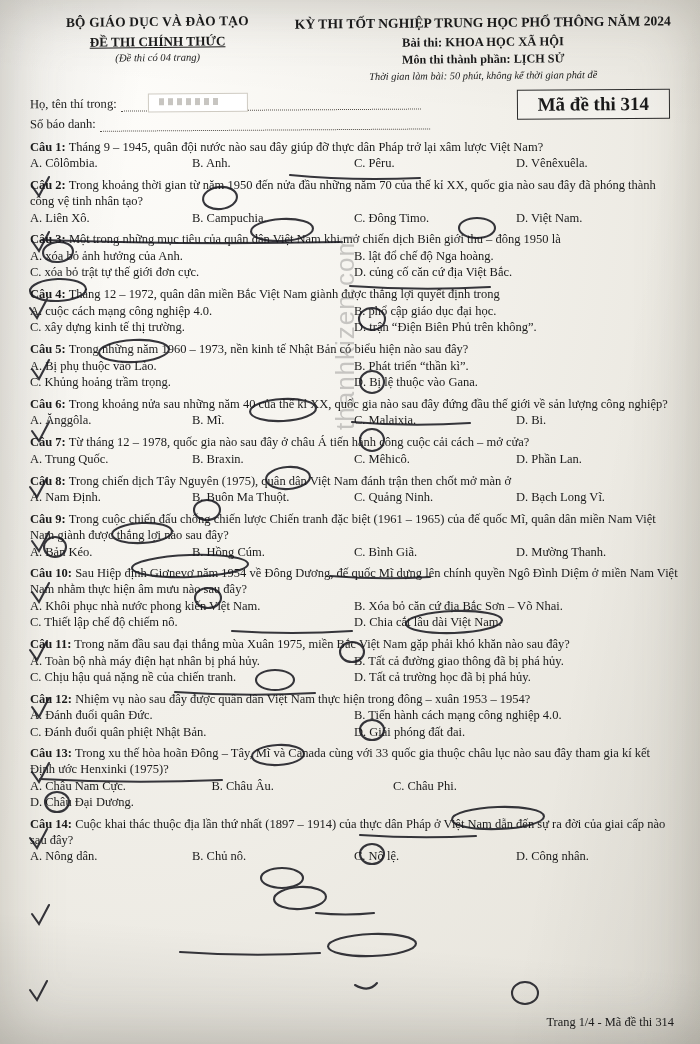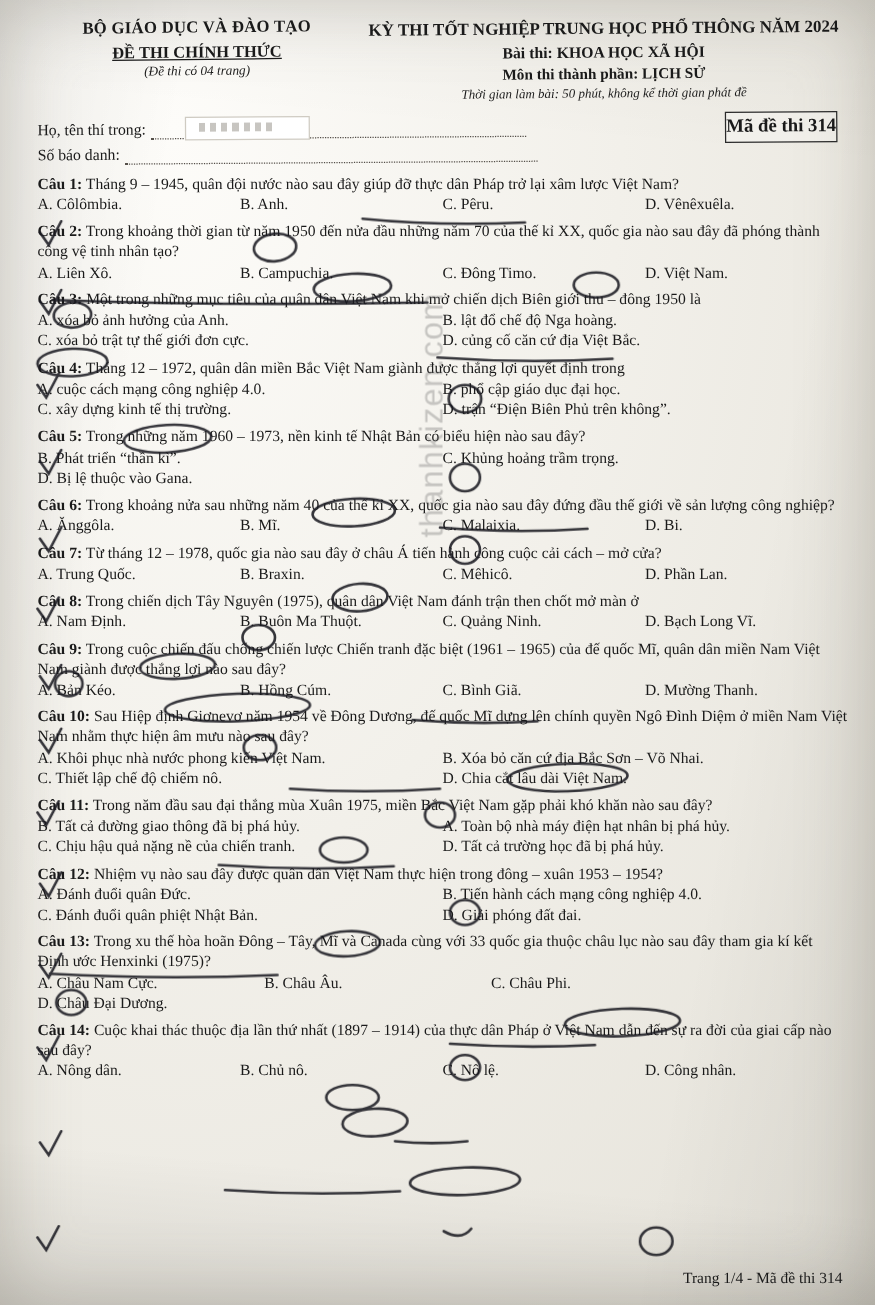--- a/index.html
+++ b/index.html
@@ -48,21 +48,21 @@
     position:absolute;left:118px;top:-3px;width:98px;height:17px;
     background:#ffffff;border:1px solid #cfcbc2;
   }
   .redact:after{
     content:"";position:absolute;left:10px;top:4px;width:60px;height:7px;
     background:repeating-linear-gradient(90deg,#9a968e 0 5px,transparent 5px 9px);
     opacity:.55;
   }
   .code-box{
     position:absolute;right:8px;top:-4px;
-    border:1.4px solid #2b2b2b;padding:3px 0;font-size:15px;font-weight:bold;
+    border:1.4px solid #2b2b2b;padding:3px 20px;font-size:19px;font-weight:bold;
     background:rgba(255,255,255,.25);
     text-align:right;
   }
 
   
   .qs{margin-top:10px;}
   .q{margin-top:6.5px;position:relative;}
   .qline{font-size:12.5px;line-height:1.26;}
   .qnum{font-weight:bold;}
   .opts{display:flex;flex-wrap:wrap;font-size:12.5px;line-height:1.3;}
@@ -150,20 +150,21 @@
           <div class="opts">
             <div class="opt w50">A. cuộc cách mạng công nghiệp 4.0.</div>
             <div class="opt w50">B. phổ cập giáo dục đại học.</div>
             <div class="opt w50">C. xây dựng kinh tế thị trường.</div>
             <div class="opt w50">D. trận “Điện Biên Phủ trên không”.</div>
           </div>
         </div>
         <div class="q">
           <div class="qline"><span class="qnum">Câu 5:</span> <span>Trong những năm 1960 – 1973, nền kinh tế Nhật Bản có biểu hiện nào sau đây?</span></div>
           <div class="opts">
+            <div class="opt w50">A. Bị phụ thuộc vào Lào.</div>
             <div class="opt w50">B. Phát triển “thần kì”.</div>
             <div class="opt w50">C. Khủng hoảng trầm trọng.</div>
             <div class="opt w50">D. Bị lệ thuộc vào Gana.</div>
           </div>
         </div>
         <div class="q">
           <div class="qline"><span class="qnum">Câu 6:</span> <span>Trong khoảng nửa sau những năm 40 của thế kỉ XX, quốc gia nào sau đây đứng đầu thế giới về sản lượng công nghiệp?</span></div>
           <div class="opts">
             <div class="opt w25">A. Ănggôla.</div>
             <div class="opt w25">B. Mĩ.</div>
@@ -203,22 +204,22 @@
           <div class="opts">
             <div class="opt w50">A. Khôi phục nhà nước phong kiến Việt Nam.</div>
             <div class="opt w50">B. Xóa bỏ căn cứ địa Bắc Sơn – Võ Nhai.</div>
             <div class="opt w50">C. Thiết lập chế độ chiếm nô.</div>
             <div class="opt w50">D. Chia cắt lâu dài Việt Nam.</div>
           </div>
         </div>
         <div class="q">
           <div class="qline"><span class="qnum">Câu 11:</span> <span>Trong năm đầu sau đại thắng mùa Xuân 1975, miền Bắc Việt Nam gặp phải khó khăn nào sau đây?</span></div>
           <div class="opts">
+            <div class="opt w50">A. Toàn bộ nhà máy điện hạt nhân bị phá hủy.</div>
             <div class="opt w50">B. Tất cả đường giao thông đã bị phá hủy.</div>
-            <div class="opt w50">A. Toàn bộ nhà máy điện hạt nhân bị phá hủy.</div>
             <div class="opt w50">C. Chịu hậu quả nặng nề của chiến tranh.</div>
             <div class="opt w50">D. Tất cả trường học đã bị phá hủy.</div>
           </div>
         </div>
         <div class="q">
           <div class="qline"><span class="qnum">Câu 12:</span> <span>Nhiệm vụ nào sau đây được quân dân Việt Nam thực hiện trong đông – xuân 1953 – 1954?</span></div>
           <div class="opts">
             <div class="opt w50">A. Đánh đuổi quân Đức.</div>
             <div class="opt w50">B. Tiến hành cách mạng công nghiệp 4.0.</div>
             <div class="opt w50">C. Đánh đuổi quân phiệt Nhật Bản.</div>

